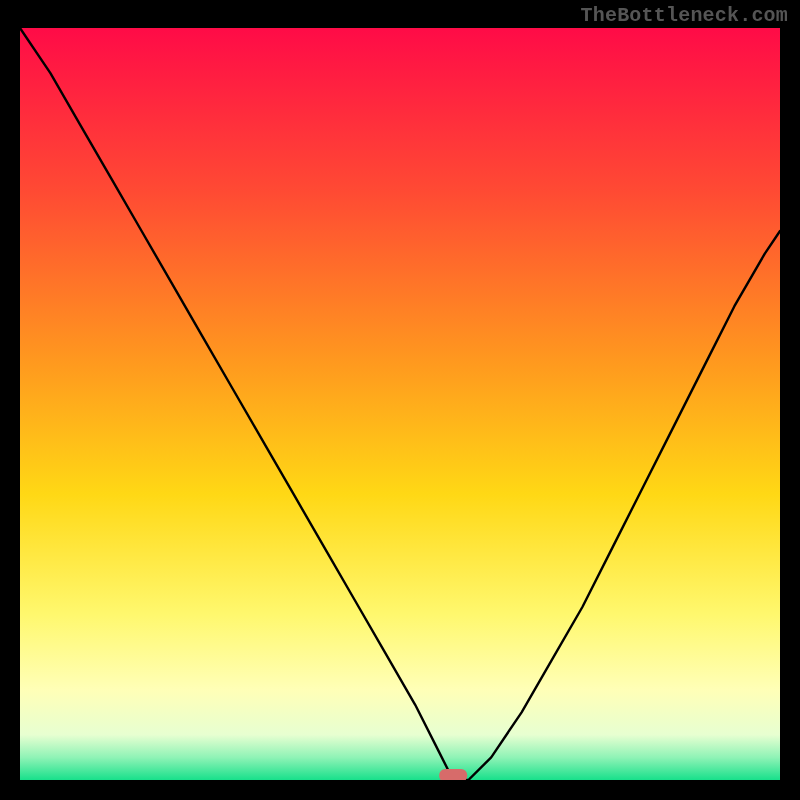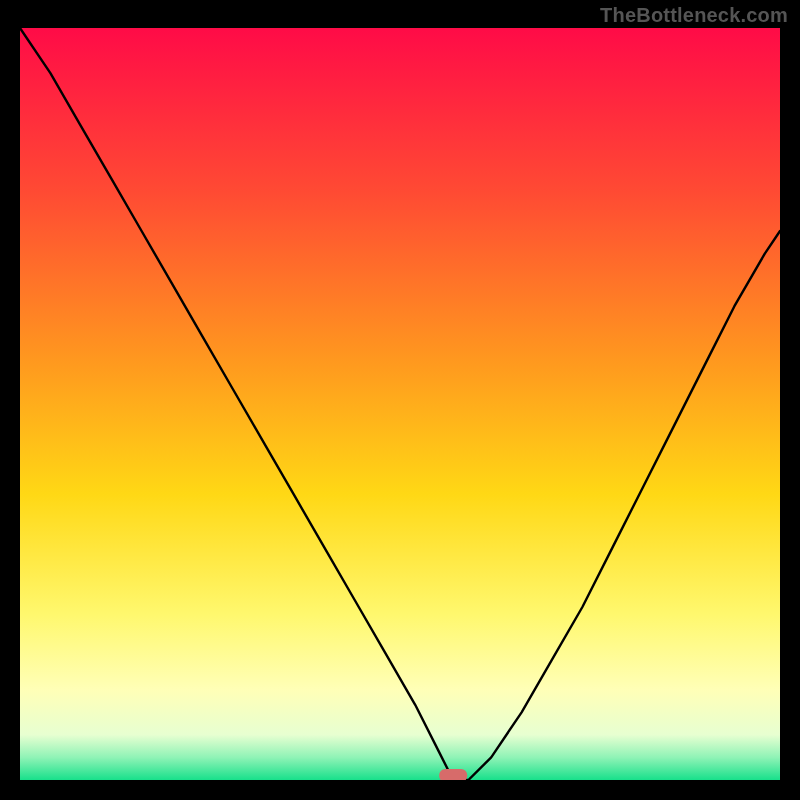--- a/index.html
+++ b/index.html
@@ -9,20 +9,21 @@
     height: 800px;
     background: #000;
     font-family: Arial, Helvetica, sans-serif;
     overflow: hidden;
   }
   .frame {
     position: relative;
     width: 800px;
     height: 800px;
     background: #000;
+    font-family: Liberation Mono, monospace;
   }
   .watermark {
     position: absolute;
     top: 4px;
     right: 12px;
     color: #555;
     font-size: 20px;
     font-weight: bold;
     z-index: 10;
     letter-spacing: 0.2px;

